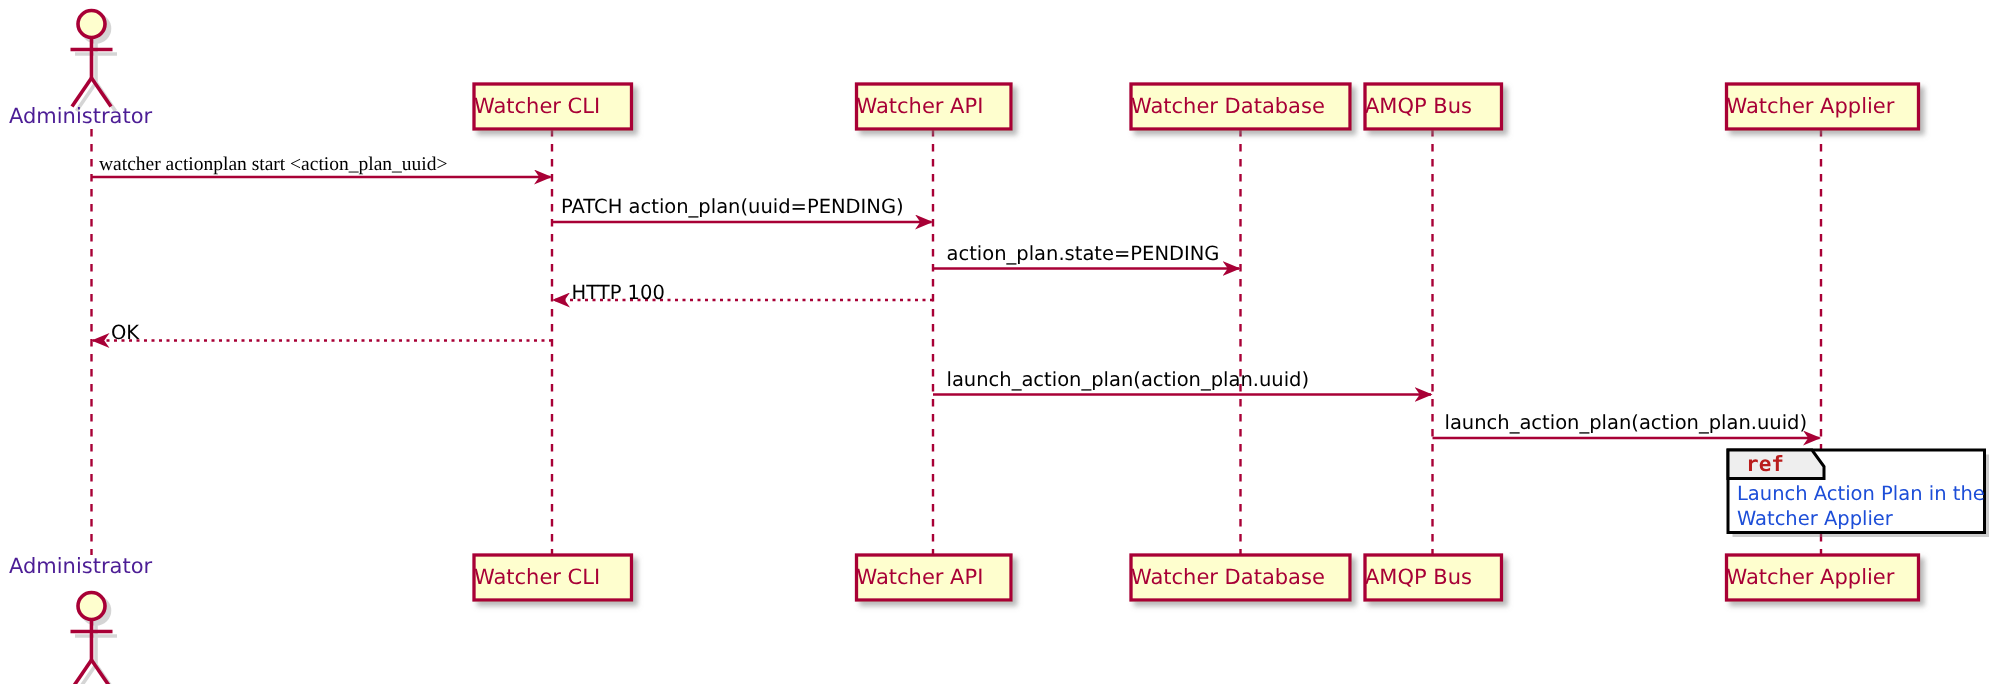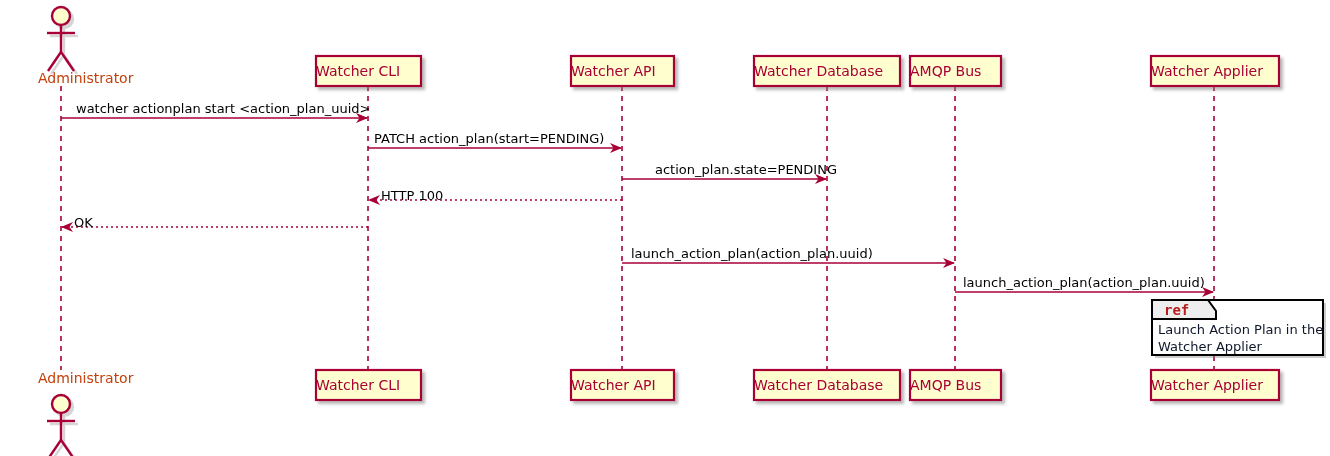--- a/index.html
+++ b/index.html
@@ -34,38 +34,37 @@
     font-size: 14px;
     color: #A80036;
     white-space: nowrap;
     text-align: left;
     line-height: 20px;
   }
   .actor-label {
     position: absolute;
     font-family: "DejaVu Sans", sans-serif;
     font-size: 14px;
-    color: #c2410c;
+    color: #4c1d95;
     white-space: nowrap;
     line-height: 18px;
-    margin-left: 32px;
   }
   .ref-title {
     position: absolute;
     font-family: "DejaVu Sans Mono", monospace;
     font-size: 14px;
     font-weight: bold;
     color: #b91c1c;
     white-space: nowrap;
   }
   .ref-text {
     position: absolute;
     font-family: "DejaVu Sans", sans-serif;
     font-size: 13px;
-    color: #0f172a;
+    color: #1d4ed8;
     white-space: nowrap;
     line-height: 17px;
   }
 </style>
 </head>
 <body>
 
 <div id="diagram">
 
   <svg id="svg-layer" width="1330" height="456" style="position:absolute;left:0;top:0;">
@@ -152,23 +151,23 @@
       <div class="participant-label" style="left: 571px; top: 61px; width: 103px;">Watcher API</div>
       <div class="participant-label" style="left: 571px; top: 375px; width: 103px;">Watcher API</div>
       <div class="participant-label" style="left: 754px; top: 61px; width: 146px;">Watcher Database</div>
       <div class="participant-label" style="left: 754px; top: 375px; width: 146px;">Watcher Database</div>
       <div class="participant-label" style="left: 910px; top: 61px; width: 91px;">AMQP Bus</div>
       <div class="participant-label" style="left: 910px; top: 375px; width: 91px;">AMQP Bus</div>
       <div class="participant-label" style="left: 1151px; top: 61px; width: 128px;">Watcher Applier</div>
       <div class="participant-label" style="left: 1151px; top: 375px; width: 128px;">Watcher Applier</div>
       <div class="actor-label" style="left: 6px; top: 69px;">Administrator</div>
       <div class="actor-label" style="left: 6px; top: 369px;">Administrator</div>
-      <div class="msg-label" style="left: 76px; top: 101px;">watcher actionplan start &lt;action_plan_uuid&gt;</div>
-      <div class="msg-label" style="left: 374px; top: 131px;">PATCH action_plan(start=PENDING)</div>
-      <div class="msg-label" style="left: 631px; top: 162px; margin-left: 24px;">action_plan.state=PENDING</div>
+      <div class="msg-label" style="left: 66px; top: 101px; font-family: Liberation Serif, serif;">watcher actionplan start &lt;action_plan_uuid&gt;</div>
+      <div class="msg-label" style="left: 374px; top: 131px;">PATCH action_plan(uuid=PENDING)</div>
+      <div class="msg-label" style="left: 631px; top: 162px;">action_plan.state=PENDING</div>
       <div class="msg-label" style="left: 381px; top: 188px;">HTTP 100</div>
       <div class="msg-label" style="left: 74px; top: 215px; text-align: center;">OK</div>
       <div class="msg-label" style="left: 631px; top: 246px;">launch_action_plan(action_plan.uuid)</div>
       <div class="msg-label" style="left: 963px; top: 275px;">launch_action_plan(action_plan.uuid)</div>
       <div class="ref-title" style="left: 1164px; top: 302px;">ref</div>
       <div class="ref-text" style="left: 1158px; top: 321px;">Launch Action Plan in the</div>
       <div class="ref-text" style="left: 1158px; top: 338px;">Watcher Applier</div>
     </div>
 
 </div>

